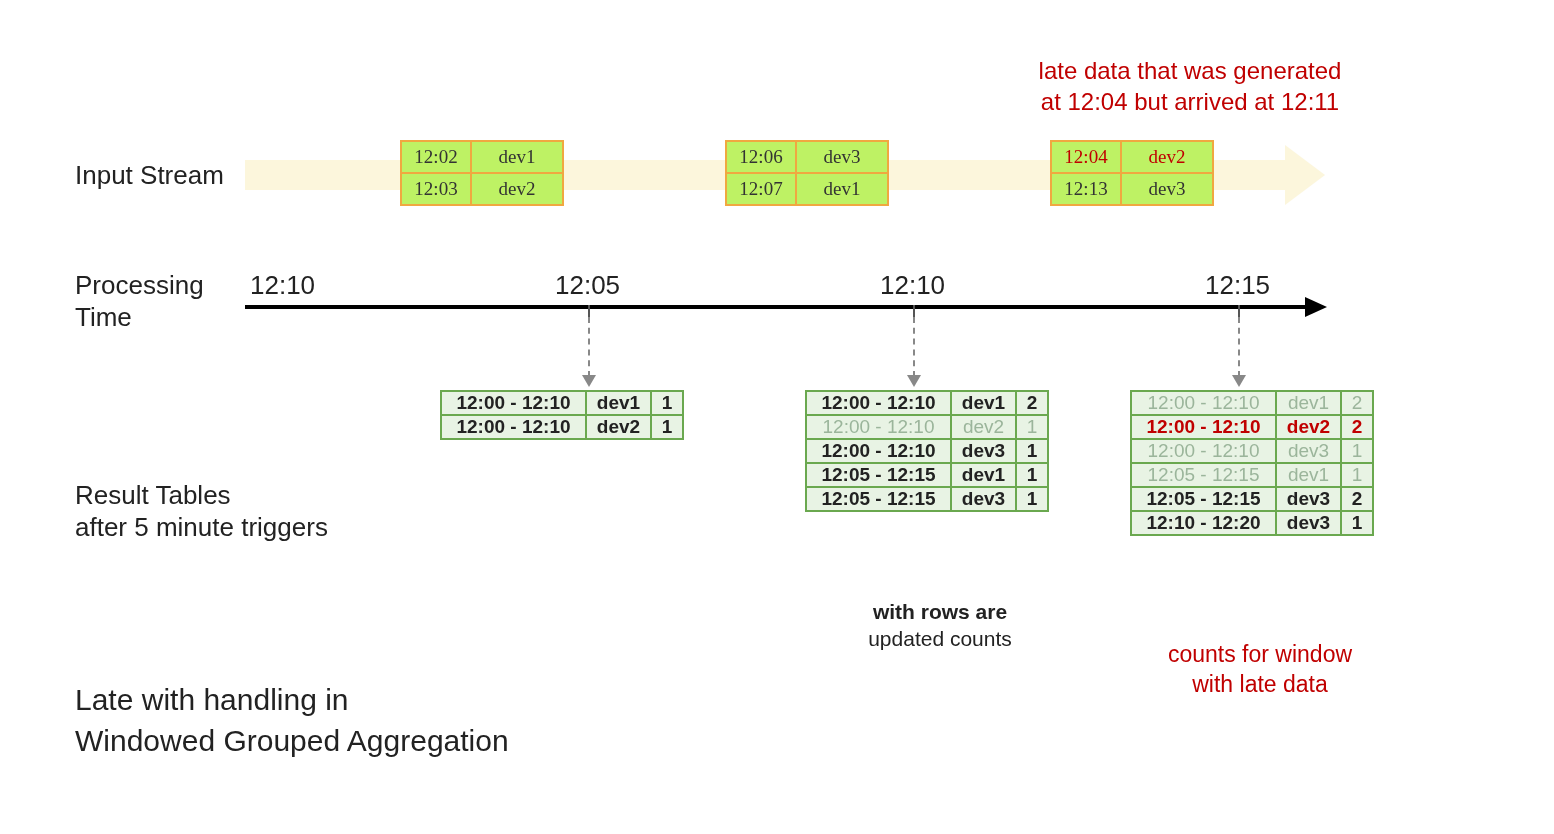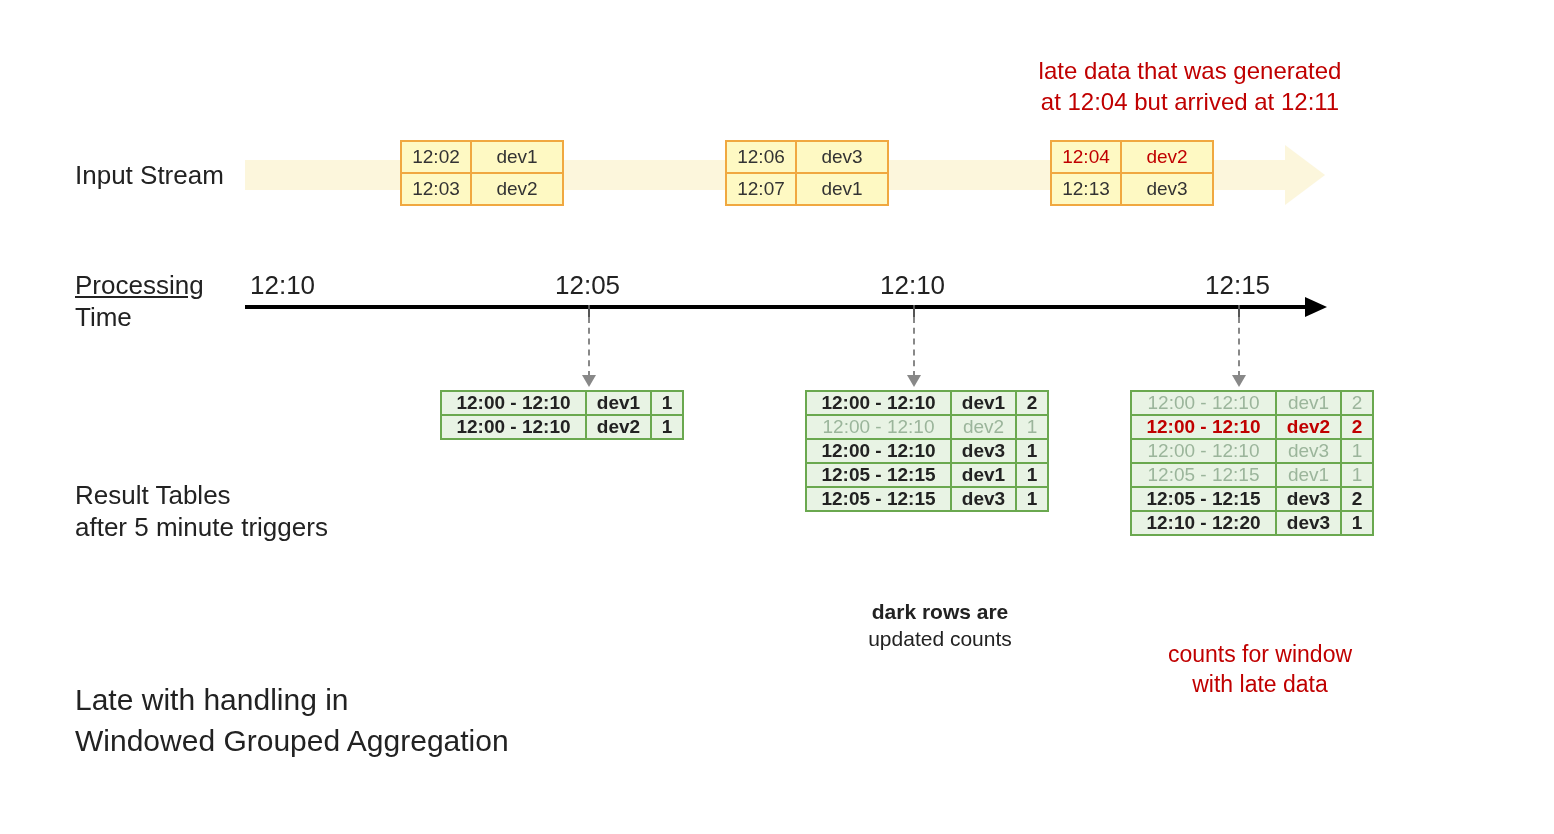--- a/index.html
+++ b/index.html
@@ -31,21 +31,22 @@
     width: 0; height: 0;
     border-top: 30px solid transparent;
     border-bottom: 30px solid transparent;
     border-left: 40px solid #fcf6dc;
   }
 
   
   .event-group {
     position: absolute;
     border: 2px solid #f0a840;
-    background: #fef9c3;
+    background: #bef264;
+    font-family: Liberation Serif, serif;
   }
   .event-row { display: flex; }
   .event-row + .event-row { border-top: 2px solid #f0a840; }
   .ev-time {
     width: 70px;
     text-align: center;
     padding: 4px 6px;
     font-size: 19px;
     border-right: 2px solid #f0a840;
     color: #333;
@@ -140,21 +141,21 @@
     top: 680px;
     font-size: 30px;
     color: #222;
     line-height: 1.35;
   }
 </style>
 </head>
 <body>
 
 <div class="label" style="left:75px; top:160px;">Input Stream</div>
-<div class="label" style="left:75px; top:270px;text-decoration:underline;">Processing</div>
+<div class="label" style="left:75px; top:270px;">Processing</div>
 <div class="label" style="left:75px; top:302px;">Time</div>
 <div class="label" style="left:75px; top:480px;">Result Tables</div>
 <div class="label" style="left:75px; top:512px;">after 5 minute triggers</div>
 
 <div class="late-note" style="left:1000px; top:55px; width:380px;">
   <div>late data that was generated</div>
   <div>at 12:04 but arrived at 12:11</div>
 </div>
 
 <div class="stream-arrow"></div>
@@ -280,21 +281,21 @@
     <div class="rc cnt">2</div>
   </div>
   <div class="rrow bold">
     <div class="rc win">12:10 - 12:20</div>
     <div class="rc dev">dev3</div>
     <div class="rc cnt">1</div>
   </div>
 </div>
 
 <div class="caption" style="left:830px; top:598px; width:220px;">
-  <div><b>dark rows are</b></div>
+  <div><b>with rows are</b></div>
   <div>updated counts</div>
 </div>
 
 <div class="caption red" style="left:1130px; top:640px; width:260px; font-size:23px;">
   <div>counts for window</div>
   <div>with late data</div>
 </div>
 
 <div class="title">
   <div>Late with handling in</div>

